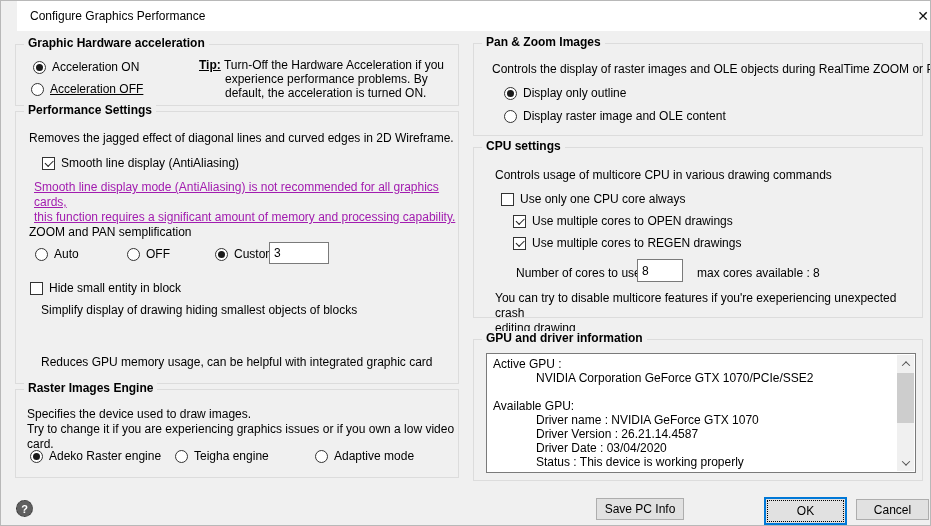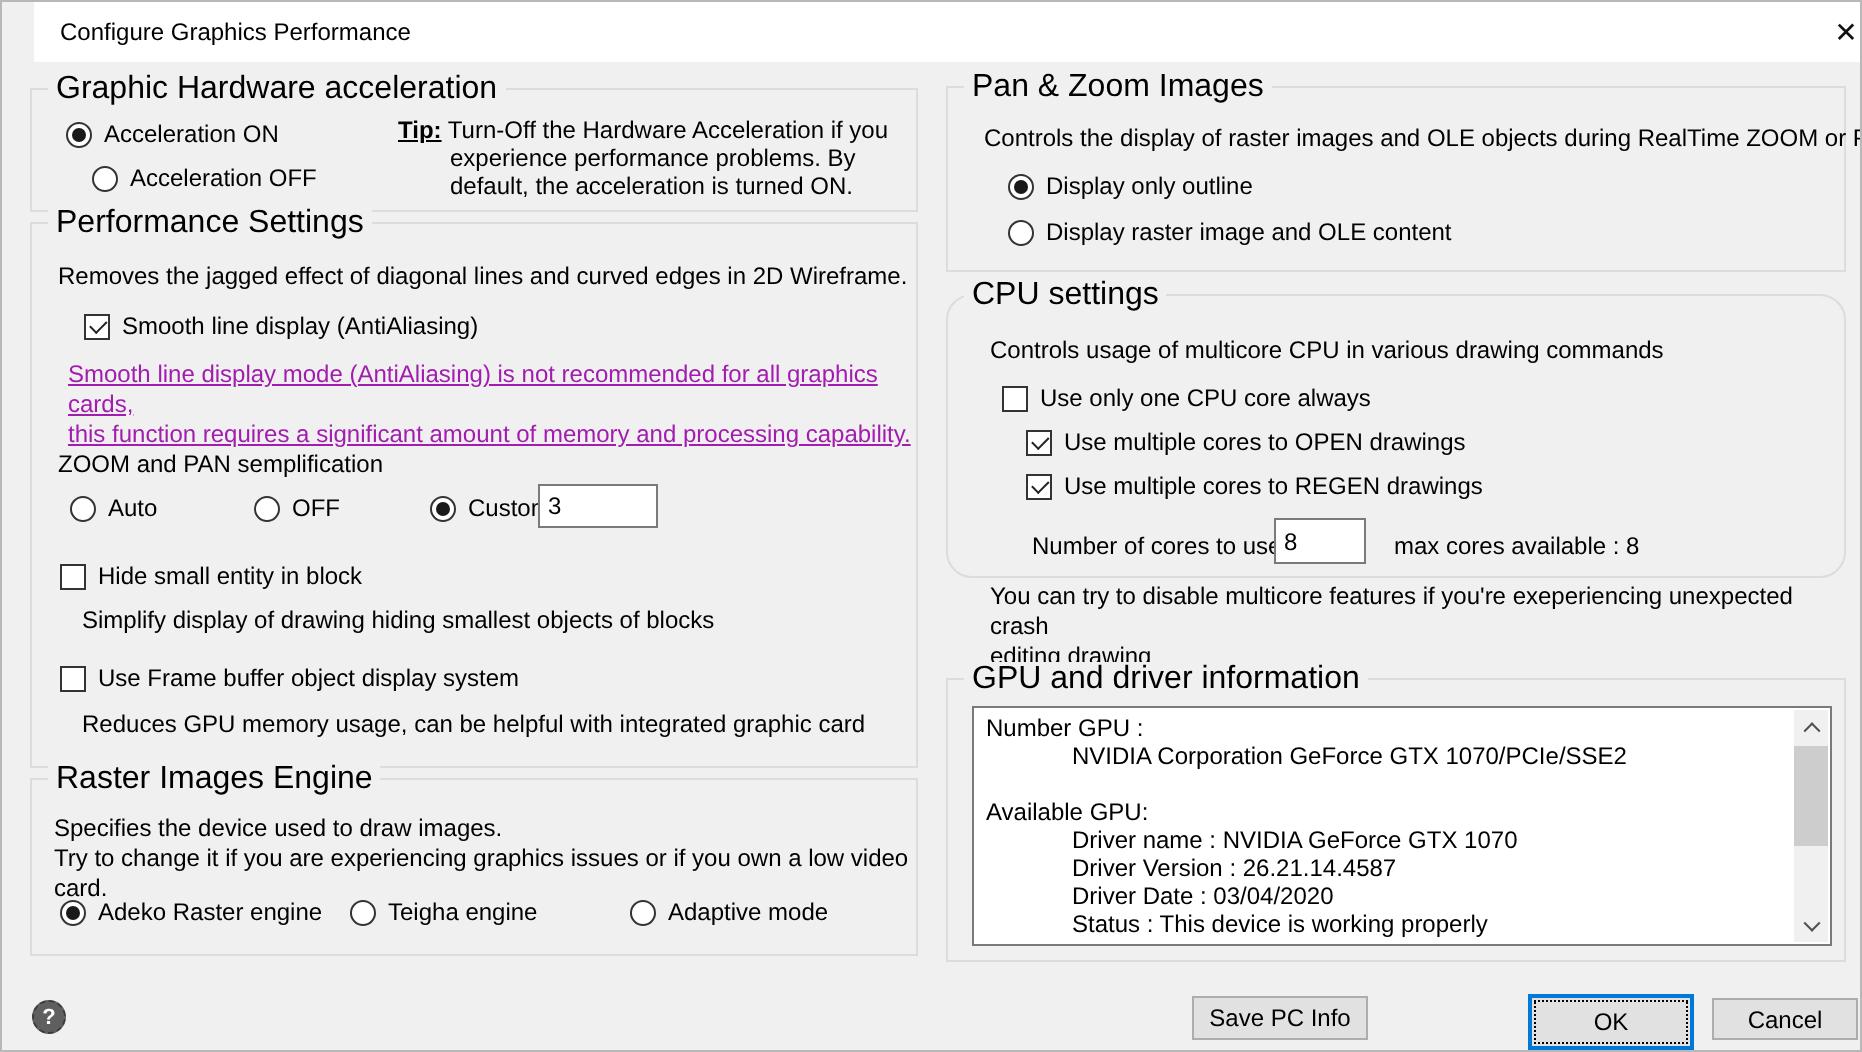--- a/index.html
+++ b/index.html
@@ -12,21 +12,21 @@
   }
   
   .titlebar { position:absolute; left:16px; top:0; width:100%; height:30px; background:#ffffff; }
   .titlebar .title { position:absolute; left:13px; top:0; line-height:30px; font-size:12px; color:#000; }
   .close-btn { position:absolute; right:0; top:0; width:46px; height:30px;
     display:flex; align-items:center; justify-content:center; cursor:pointer; }
   .close-btn span { font-size:14px; color:#111; }
   
   .groupbox { position:absolute; border:1px solid #dcdcdc; background:#f0f0f0; }
   .groupbox > .legend { position:absolute; top:-9px; left:8px; background:#f0f0f0;
-    padding:0 4px; font-weight:normal; font-size:16px; color:#000; white-space:nowrap; }
+    padding:0 4px; font-weight:bold; font-size:12px; color:#000; white-space:nowrap; }
   
   .row { position:absolute; display:flex; align-items:center; gap:6px; white-space:nowrap; }
   .radio { width:13px; height:13px; border:1px solid #333; border-radius:50%;
     background:#fff; position:relative; flex:0 0 auto; }
   .radio[data-checked="true"]::after { content:""; position:absolute; left:2px; top:2px;
     width:7px; height:7px; border-radius:50%; background:#1a1a1a; }
   .checkbox { width:13px; height:13px; border:1px solid #333; background:#fff;
     position:relative; flex:0 0 auto; }
   .checkbox[data-checked="true"]::after { content:""; position:absolute; left:2px; top:2.5px;
     width:7px; height:3.5px; border-left:1.8px solid #222; border-bottom:1.8px solid #222;
@@ -73,21 +73,21 @@
       <span>✕</span>
     </div>
   </div>
 
   <div class="groupbox" style="left:14px; top:43px; width:444px; height:62px;">
     <span class="legend">Graphic Hardware acceleration</span>
     <div class="row" style="left:17px; top:15px;">
       <span class="radio" data-checked="true"></span>
       <span>Acceleration ON</span>
     </div>
-    <div class="row" style="left:30px; top:37px;">
+    <div class="row" style="left:15px; top:37px;text-decoration:underline;">
       <span class="radio" data-checked="false"></span>
       <span>Acceleration OFF</span>
     </div>
     <div class="tipblock" style="left:183px; top:13px; width:262px;">
       <span class="tip-head">Tip:</span>
       <span>Turn-Off the Hardware Acceleration if you experience performance problems. By default, the acceleration is turned ON.</span>
     </div>
   </div>
 
   <div class="groupbox" style="left:14px; top:110px; width:444px; height:273px;">
@@ -113,24 +113,20 @@
     <div class="row" style="left:199px; top:135px;">
       <span class="radio" data-checked="true"></span>
       <span>Custom</span>
     </div>
     <input class="textinput" style="left: 253px; top: 130px; width: 60px; height: 22px;" value="3">
     <div class="row" style="left:14px; top:169px;">
       <span class="checkbox" data-checked="false"></span>
       <span>Hide small entity in block</span>
     </div>
     <div class="txt" style="left:25px; top:191px;">Simplify display of drawing hiding smallest objects of blocks</div>
-    <div class="row" style="left:14px; top:220px;">
-      <span class="checkbox" data-checked="false"></span>
-      <span>Use Frame buffer object display system</span>
-    </div>
     <div class="txt" style="left:25px; top:243px;">Reduces GPU memory usage, can be helpful with integrated graphic card</div>
   </div>
 
   <div class="groupbox" style="left:14px; top:388px; width:444px; height:89px;">
     <span class="legend">Raster Images Engine</span>
     <div class="multiline" style="left:11px; top:17px;">
       <div>Specifies the device used to draw images.</div>
       <div>Try to change it if you are experiencing graphics issues or if you own a low video card.</div>
     </div>
     <div class="row" style="left:14px; top:59px;align-items:center;">
@@ -153,21 +149,21 @@
     <div class="row" style="left:30px; top:42px;">
       <span class="radio" data-checked="true"></span>
       <span>Display only outline</span>
     </div>
     <div class="row" style="left:30px; top:65px;">
       <span class="radio" data-checked="false"></span>
       <span>Display raster image and OLE content</span>
     </div>
   </div>
 
-  <div class="groupbox" style="left:472px; top:146px; width:450px; height:142px;border-radius:13px;">
+  <div class="groupbox" style="left:472px; top:146px; width:450px; height:171px;">
     <span class="legend">CPU settings</span>
     <div class="txt" style="left:21px; top:20px;">Controls usage of multicore CPU in various drawing commands</div>
     <div class="row" style="left:27px; top:44px;">
       <span class="checkbox" data-checked="false"></span>
       <span>Use only one CPU core always</span>
     </div>
     <div class="row" style="left:39px; top:66px;">
       <span class="checkbox" data-checked="true"></span>
       <span>Use multiple cores to OPEN drawings</span>
     </div>
@@ -180,21 +176,21 @@
     <div class="txt" style="left:223px; top:118px;">max cores available : 8</div>
     <div class="multiline" style="left:21px; top:143px;">
       <div>You can try to disable multicore features if you're exeperiencing unexpected crash</div>
       <div>editing drawing</div>
     </div>
   </div>
 
   <div class="groupbox" style="left:472px; top:338px; width:450px; height:142px;padding-left:24px;">
     <span class="legend">GPU and driver information</span>
     <div class="infobox" style="left:12px; top:13px; width:430px; height:120px;">
-      <div>Number GPU :</div>
+      <div>Active GPU :</div>
       <div class="indent">NVIDIA Corporation GeForce GTX 1070/PCIe/SSE2</div>
       <div class="blank"></div>
       <div>Available GPU:</div>
       <div class="indent">Driver name : NVIDIA GeForce GTX 1070</div>
       <div class="indent">Driver Version : 26.21.14.4587</div>
       <div class="indent">Driver Date : 03/04/2020</div>
       <div class="indent">Status : This device is working properly</div>
       <div class="scrollbar">
         <div class="sb-btn sb-up">
             <span class="chev chev-up"></span>

